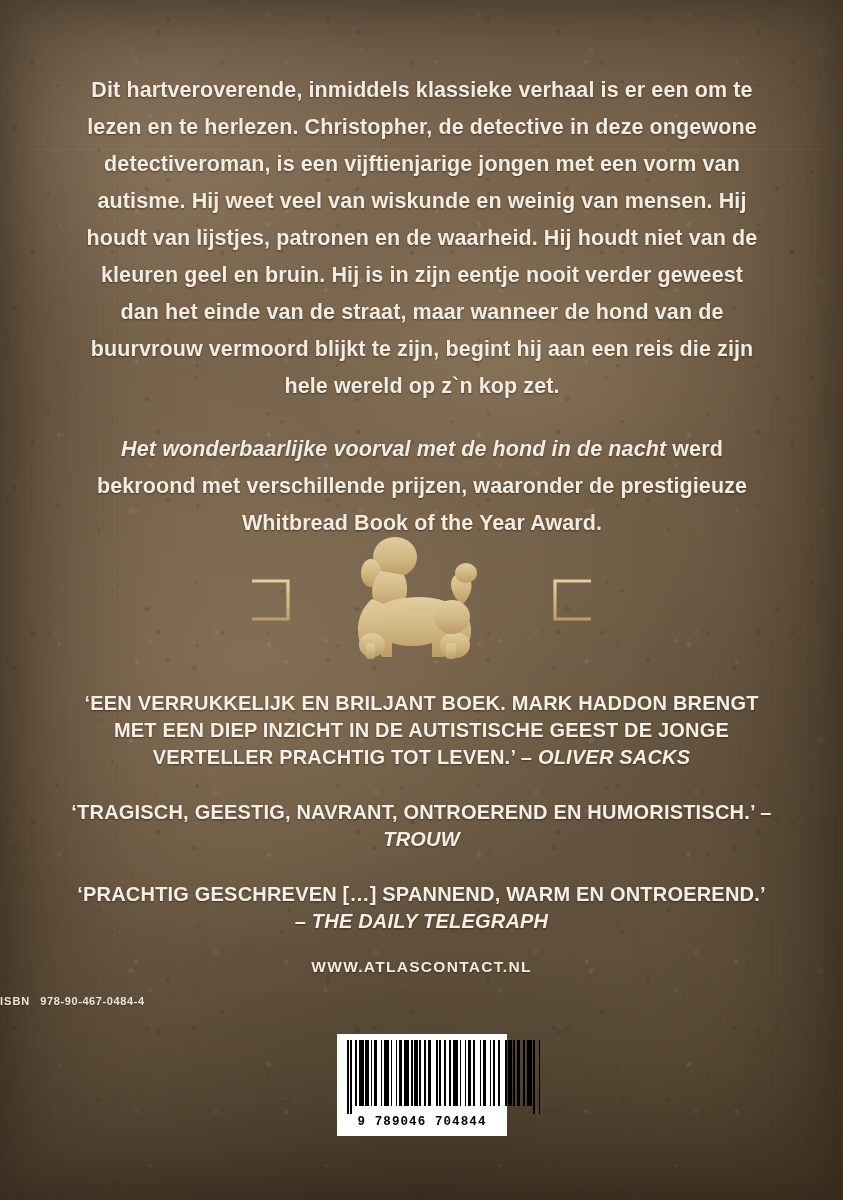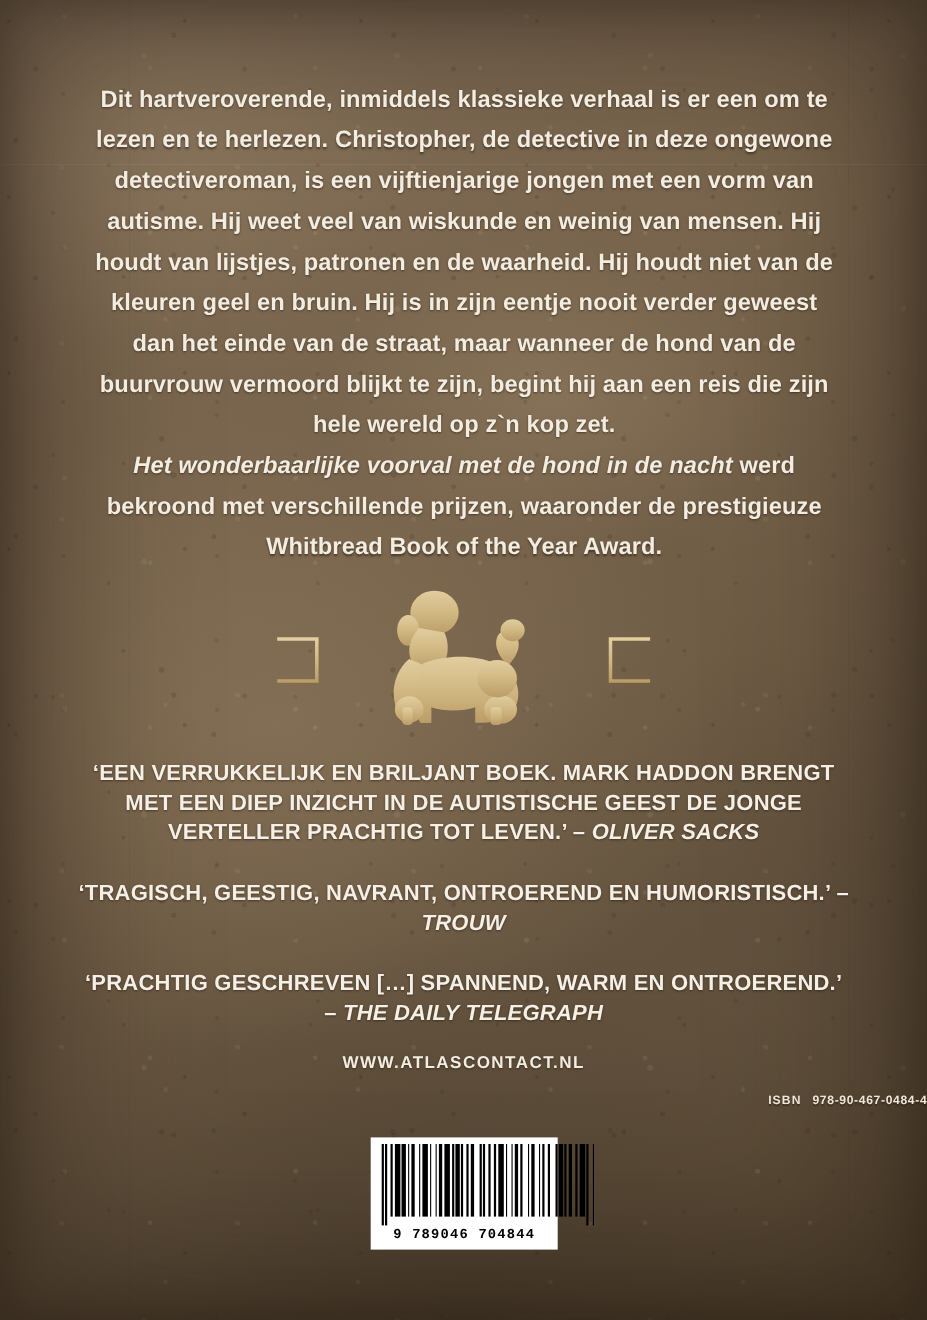--- a/index.html
+++ b/index.html
@@ -90,21 +90,21 @@
     top: 72px;
     width: 676px;
     text-align: center;
     color: #f3ece1;
     font-size: 21.5px;
     line-height: 37px;
     letter-spacing: 0.1px;
     text-shadow: 0 1px 2px rgba(35,25,15,0.6);
   }
   #blurb p { margin: 0; }
-  #blurb .para2 { }
+  #blurb .para2 { margin-top: 26px; }
   #blurb em { font-style: italic; }
 
   
   #ornament {
     position: absolute;
     left: 0;
     top: 525px;
     width: 843px;
     height: 150px;
   }
@@ -138,21 +138,21 @@
     color: #f3ece1;
     font-size: 15.5px;
     letter-spacing: 1.3px;
     text-shadow: 0 1px 2px rgba(35,25,15,0.6);
   }
   #isbn-line {
     position: absolute;
     left: 0;
     top: 995px;
     width: 843px;
-    text-align: right;
+    text-align: left;
     color: #efe7da;
     font-size: 11px;
     letter-spacing: 0.6px;
     text-shadow: 0 1px 1px rgba(35,25,15,0.5);
   }
   #isbn-line .isbn-label { letter-spacing: 1px; }
   #isbn-line .isbn-num { margin-left: 10px; }
 
   
   #barcode {

